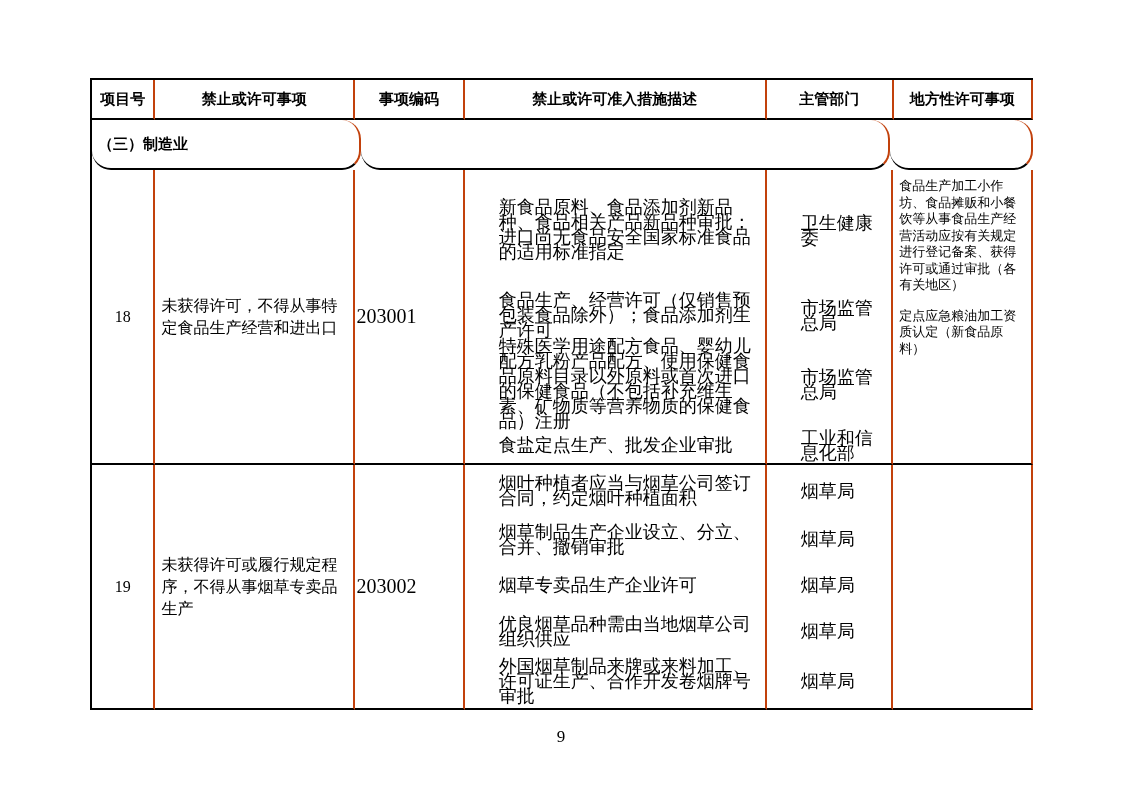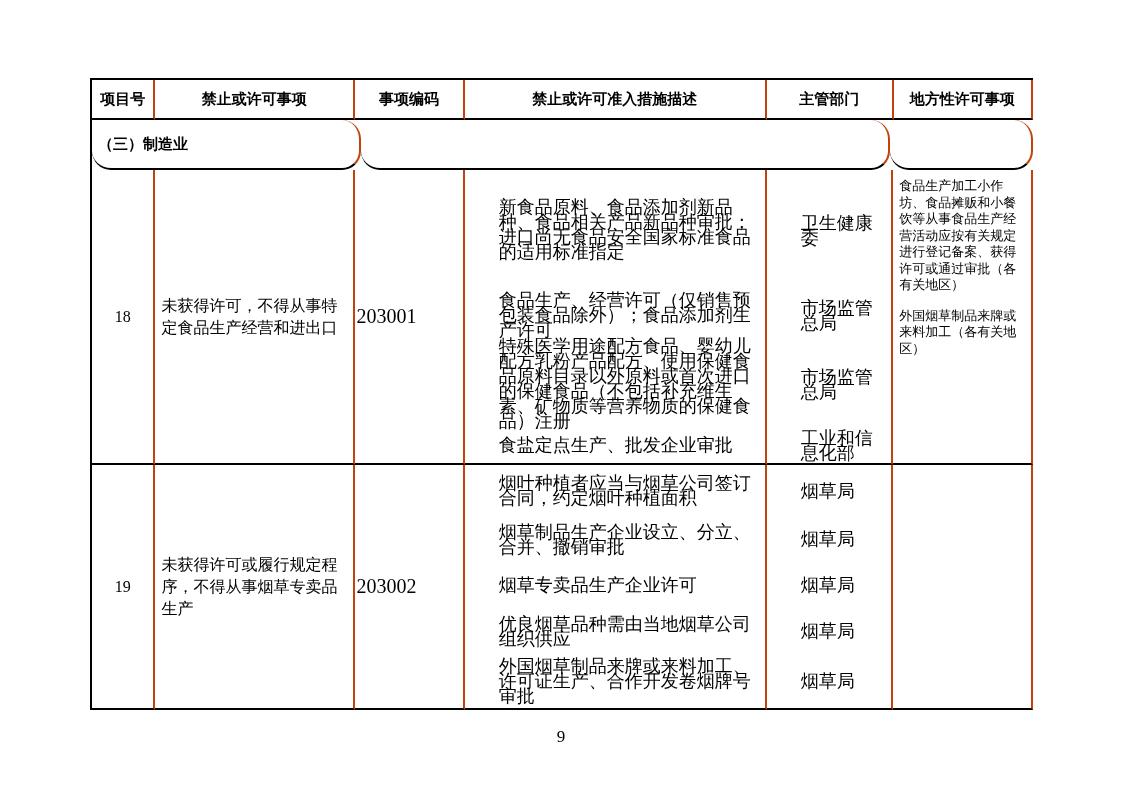--- a/index.html
+++ b/index.html
@@ -134,21 +134,21 @@
         <div class="pair-row" style="height:35px">食盐定点生产、批发企业审批</div>
       </div>
       <div class="cell c5 stackcell">
         <div class="pair-row" style="height:122px">卫生健康委</div>
         <div class="pair-row" style="height:50px">市场监管总局</div>
         <div class="pair-row" style="height:88px">市场监管总局</div>
         <div class="pair-row" style="height:35px">工业和信息化部</div>
       </div>
       <div class="cell c6 localcell">
         <div>食品生产加工小作坊、食品摊贩和小餐饮等从事食品生产经营活动应按有关规定进行登记备案、获得许可或通过审批（各有关地区）</div>
-        <div class="local-item2">外国烟草制品来牌或来料加工（各有关地区）</div>
+        <div class="local-item2">定点应急粮油加工资质认定（新食品原料）</div>
       </div>
     </div>
 
     <div class="row body-row r19">
       <div class="cell c1 idcell">19</div>
       <div class="cell c2 itemcell">未获得许可或履行规定程序，不得从事烟草专卖品生产</div>
       <div class="cell c3 codecell">203002</div>
       <div class="cell c4 stackcell">
         <div class="pair-row" style="height:53px">烟叶种植者应当与烟草公司签订合同，约定烟叶种植面积</div>
         <div class="pair-row" style="height:45px">烟草制品生产企业设立、分立、合并、撤销审批</div>

